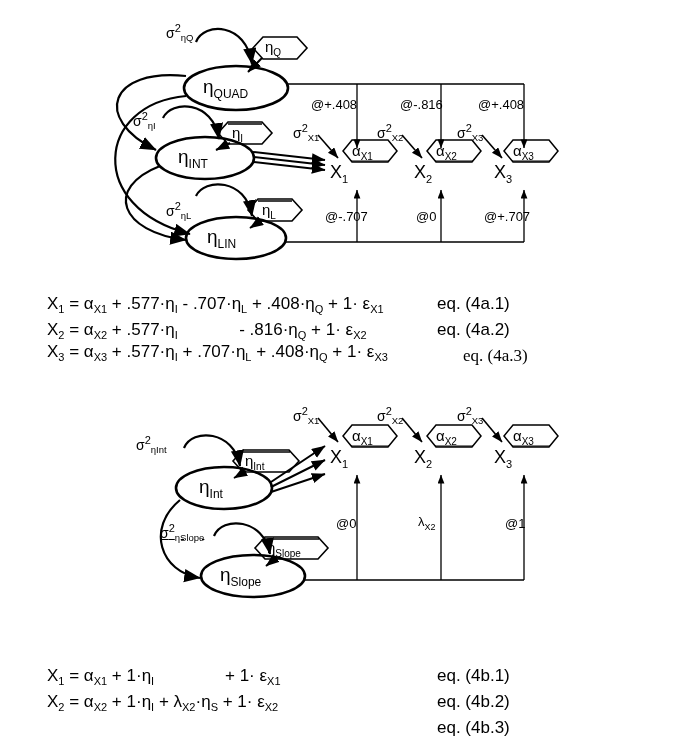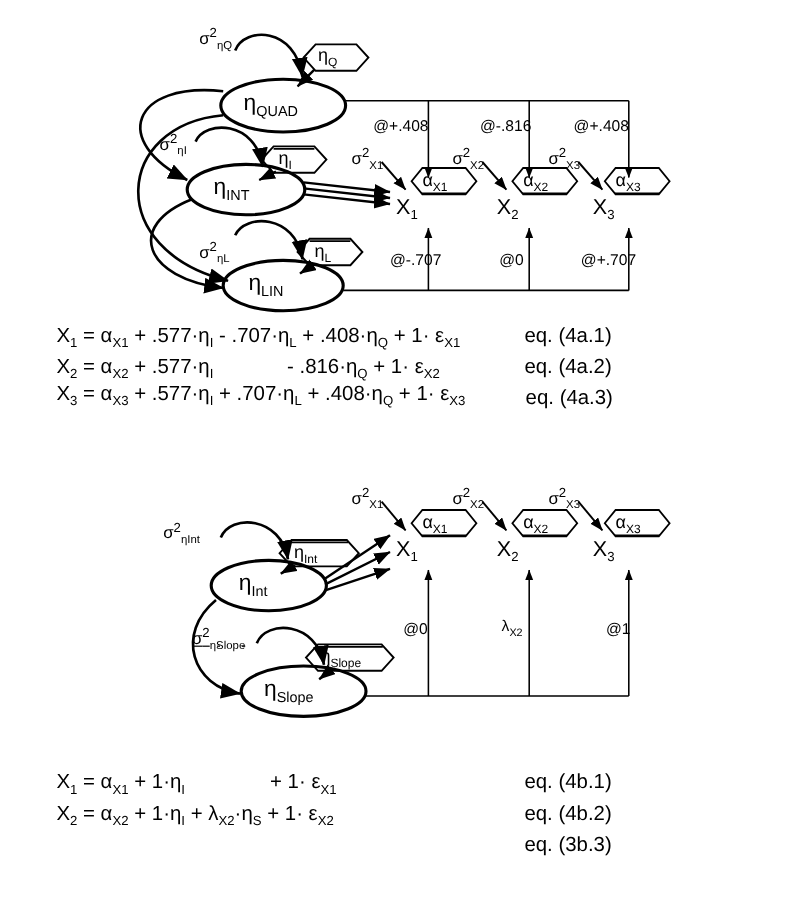--- a/index.html
+++ b/index.html
@@ -23,21 +23,21 @@
 
   
   .obs{font-size:18px;}
   .obs sub{font-size:11px;}
 
   
   .coef{font-size:13px;}
   .coef sub{font-size:9px;}
 
   
-  .eq{font-size:17px;white-space:nowrap;}
+  .eq{font-size:17px;white-space:nowrap;margin-top:24px;}
   .eq sub{font-size:11px;}
 </style>
 </head>
 <body>
 
 <div id="canvas">
 
   <svg class="diagram" viewBox="0 0 674 748">
     <defs>
       <marker id="ah" markerWidth="9" markerHeight="9" refX="7.2" refY="3" orient="auto" markerUnits="strokeWidth">
@@ -168,21 +168,21 @@
   <div class="lbl eq" style="left:437px;top:270px;">eq. (4a.1)</div>
 
   <div class="lbl eq" style="left:47px;top:296px;">
     X<sub>2</sub> = α<sub>X2</sub> + .577·η<sub>I</sub> &nbsp;&nbsp;&nbsp;&nbsp;&nbsp;&nbsp;&nbsp;&nbsp;&nbsp;&nbsp;&nbsp;&nbsp;- .816·η<sub>Q</sub> + 1· ε<sub>X2</sub>
   </div>
   <div class="lbl eq" style="left:437px;top:296px;">eq. (4a.2)</div>
 
   <div class="lbl eq" style="left:47px;top:318px;">
     X<sub>3</sub> = α<sub>X3</sub> + .577·η<sub>I</sub> + .707·η<sub>L</sub> + .408·η<sub>Q</sub> + 1· ε<sub>X3</sub>
   </div>
-  <div class="lbl eq" style="left:438px;top:322px;">eq. (4a.3)</div>
+  <div class="lbl eq" style="left:463px;top:322px;font-family:Liberation Serif, serif;">eq. (4a.3)</div>
 
   <div class="lbl eta" style="left:199px;top:476px;">η<sub>Int</sub></div>
   <div class="lbl eta" style="left:220px;top:564px;">η<sub>Slope</sub></div>
 
   <div class="lbl sig" style="left:136px;top:434px;">σ<span class="sup2">2</span><sub>ηInt</sub></div>
   <div class="lbl sig" style="left:160px;top:522px;text-decoration:underline;">σ<span class="sup2">2</span><sub>ηSlope</sub></div>
   <div class="lbl sig" style="left:293px;top:405px;">σ<span class="sup2">2</span><sub>X1</sub></div>
   <div class="lbl sig" style="left:377px;top:405px;">σ<span class="sup2">2</span><sub>X2</sub></div>
   <div class="lbl sig" style="left:457px;top:405px;">σ<span class="sup2">2</span><sub>X3</sub></div>
 
@@ -203,15 +203,15 @@
   <div class="lbl eq" style="left:47px;top:642px;">
     X<sub>1</sub> = α<sub>X1</sub> + 1·η<sub>I</sub> &nbsp;&nbsp;&nbsp;&nbsp;&nbsp;&nbsp;&nbsp;&nbsp;&nbsp;&nbsp;&nbsp;&nbsp;&nbsp;&nbsp;+ 1· ε<sub>X1</sub>
   </div>
   <div class="lbl eq" style="left:437px;top:642px;">eq. (4b.1)</div>
 
   <div class="lbl eq" style="left:47px;top:668px;">
     X<sub>2</sub> = α<sub>X2</sub> + 1·η<sub>I</sub> + λ<sub>X2</sub>·η<sub>S</sub> + 1· ε<sub>X2</sub>
   </div>
   <div class="lbl eq" style="left:437px;top:668px;">eq. (4b.2)</div>
 
-  <div class="lbl eq" style="left:437px;top:694px;">eq. (3b.3)</div>
+  <div class="lbl eq" style="left:437px;top:694px;">eq. (4b.3)</div>
 
 </div>
 
 </body></html>

